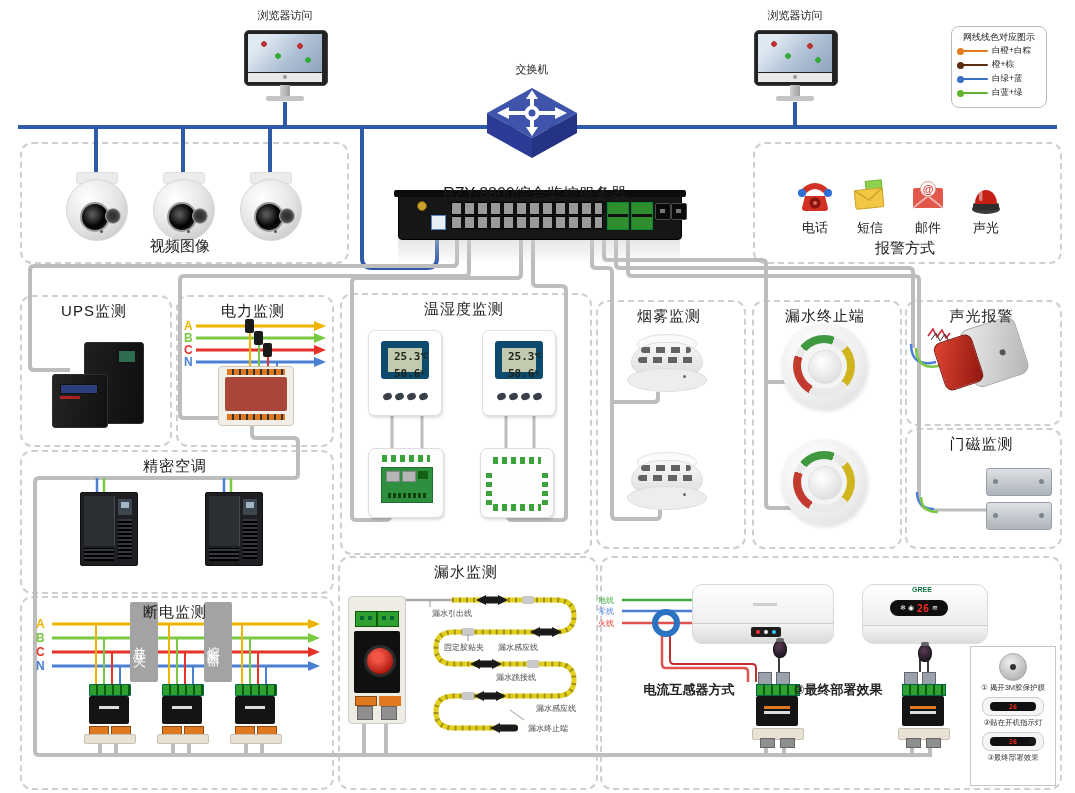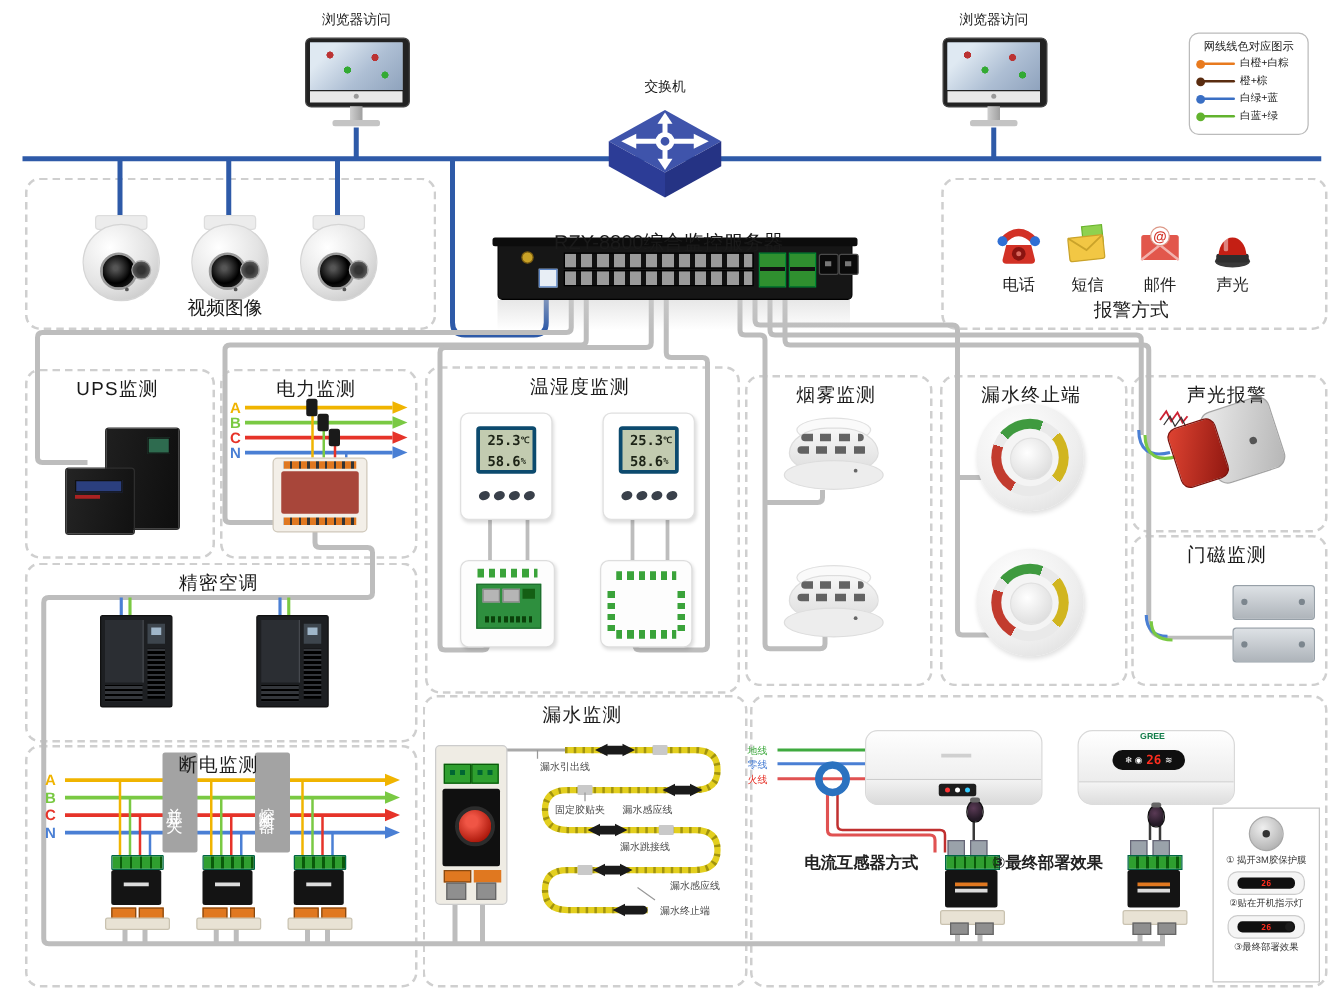--- a/index.html
+++ b/index.html
@@ -56,21 +56,21 @@
      background:radial-gradient(#333 30%,#777);border:1px solid #aaa;}
   .cam .cdot{position:absolute;left:42px;top:58px;width:3px;height:3px;border-radius:50%;background:#555;}
   
   .ups-t{left:84px;top:342px;width:58px;height:80px;background:linear-gradient(100deg,#1f1f1f,#0e0e0e);border-radius:3px;border:1px solid #2e2e2e;}
   .ups-scr{left:118px;top:350px;width:16px;height:11px;background:#2e6b4f;border:1px solid #111;}
   .ups-f{left:52px;top:374px;width:54px;height:52px;background:linear-gradient(100deg,#242424,#111);border-radius:3px;border:1px solid #2e2e2e;}
   .ups-lcd{left:60px;top:384px;width:36px;height:8px;background:#2b3f7e;border:1px solid #111;}
   .ups-red{left:60px;top:396px;width:20px;height:3px;background:#a22;}
   
   .ths{width:72px;height:84px;background:#fff;border:1px solid #e0e0e0;border-radius:7px;box-shadow:1px 2px 3px #00000022;}
-  .ths .lcd{position:absolute;left:12px;top:10px;width:48px;height:38px;background:#c2cbb0;border:3px solid #0c4a6e;border-radius:3px;
+  .ths .lcd{position:absolute;left:12px;top:10px;width:48px;height:38px;background:#c2cbb0;border:7px solid #0c4a6e;border-radius:3px;
             font-family:"DejaVu Sans Mono",monospace;font-weight:bold;color:#1d2417;font-size:11px;line-height:17px;padding-left:6px;box-sizing:border-box;}
   .ths .unit{font-size:7px;vertical-align:top;}
   .ths .tbtn{position:absolute;top:62px;width:9px;height:7px;border-radius:50%;background:#39404a;transform:rotate(-20deg);}
   
   .tx{width:74px;height:68px;background:#fdfdfd;border:1px solid #ddd;border-radius:7px;box-shadow:1px 2px 3px #00000022;}
   .tx .trow{position:absolute;height:7px;background:repeating-linear-gradient(90deg,#3aa33a 0 5px,transparent 5px 9px);}
   .tx .tcol{position:absolute;width:6px;background:repeating-linear-gradient(0deg,#3aa33a 0 5px,transparent 5px 9px);}
   .tx .pcb{position:absolute;left:12px;top:18px;width:50px;height:34px;background:#2e8f3e;border:1px solid #1e6f2e;}
   .tx .rj{position:absolute;top:3px;width:12px;height:9px;background:#b5b5b5;border:1px solid #888;}
   .tx .gt{position:absolute;left:36px;top:3px;width:10px;height:8px;background:#145f14;}

